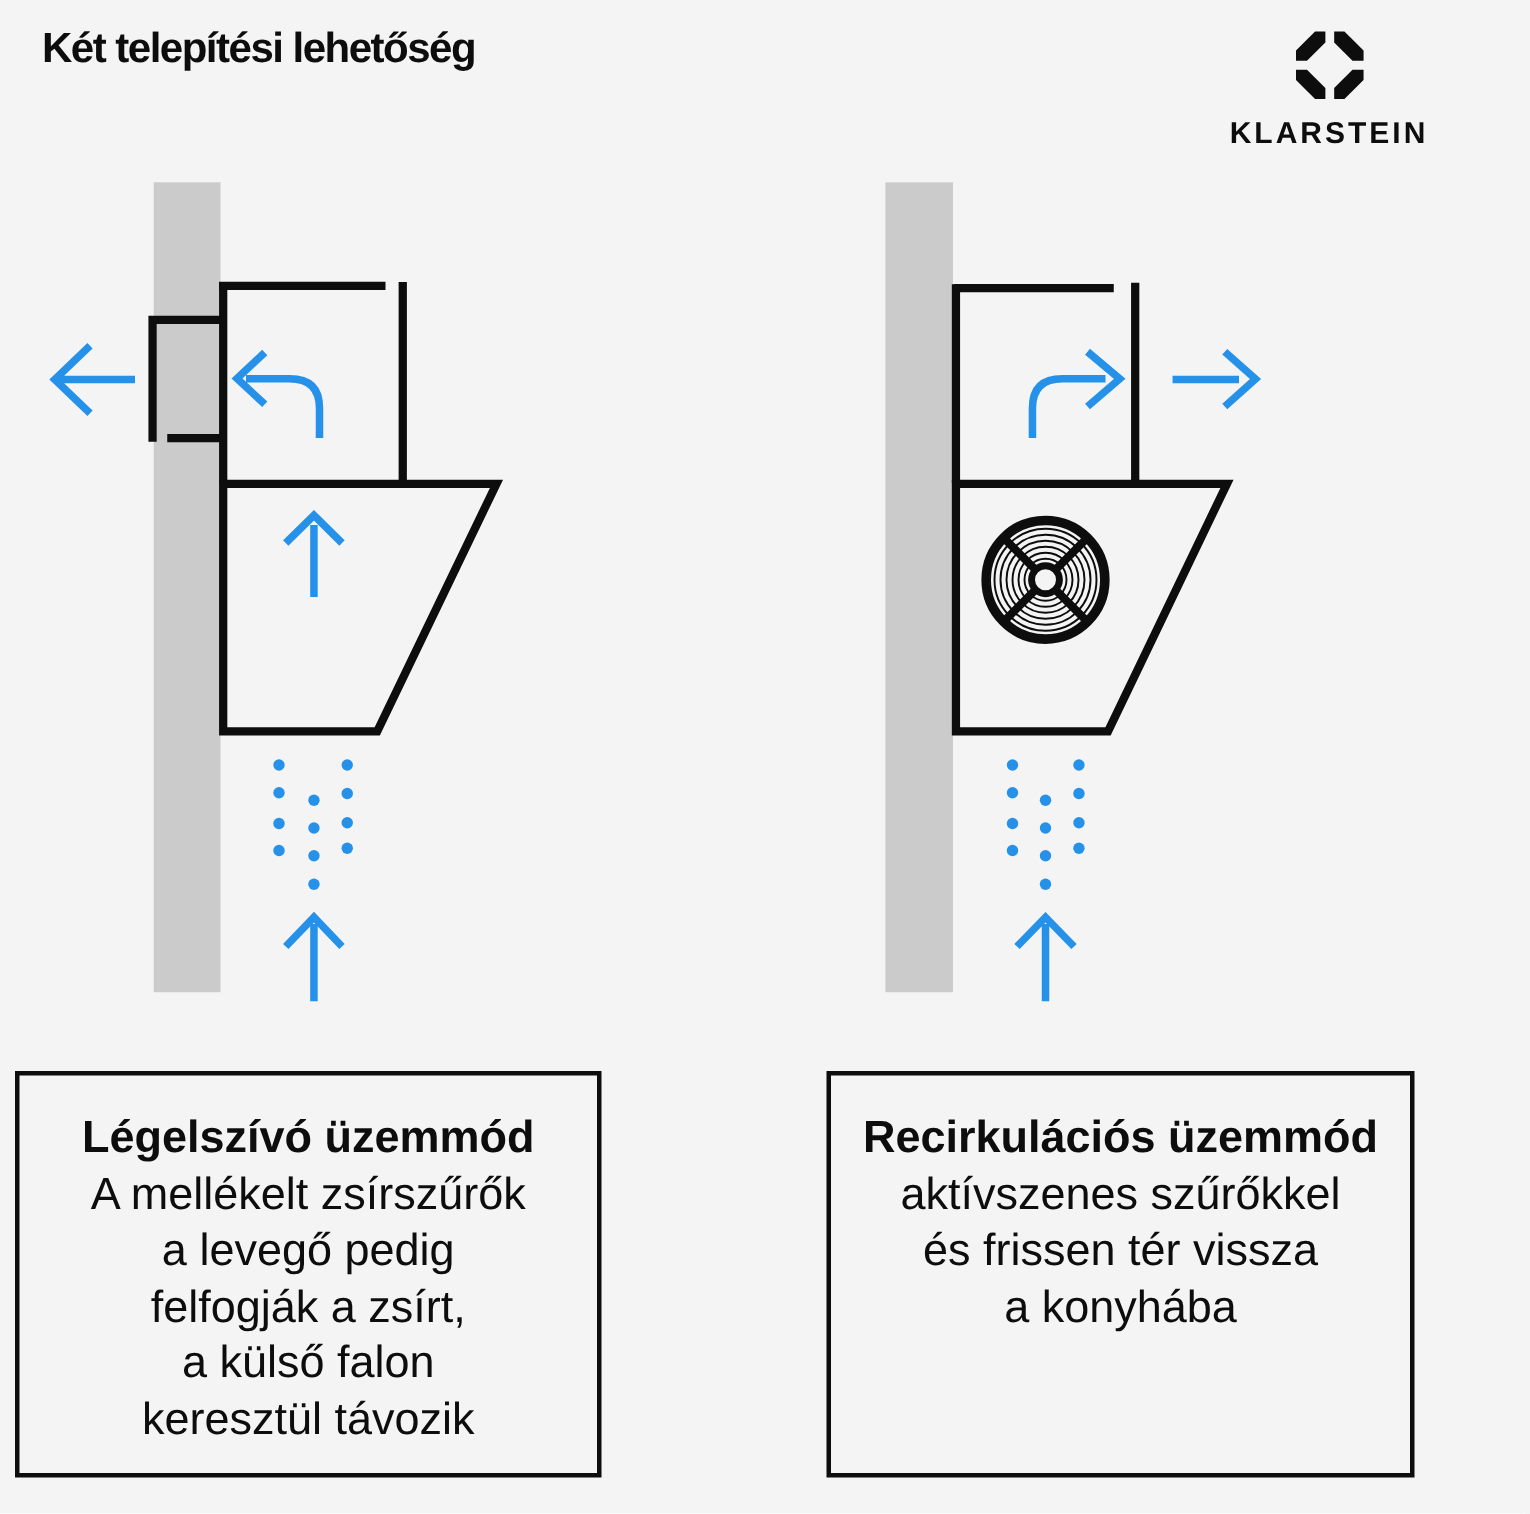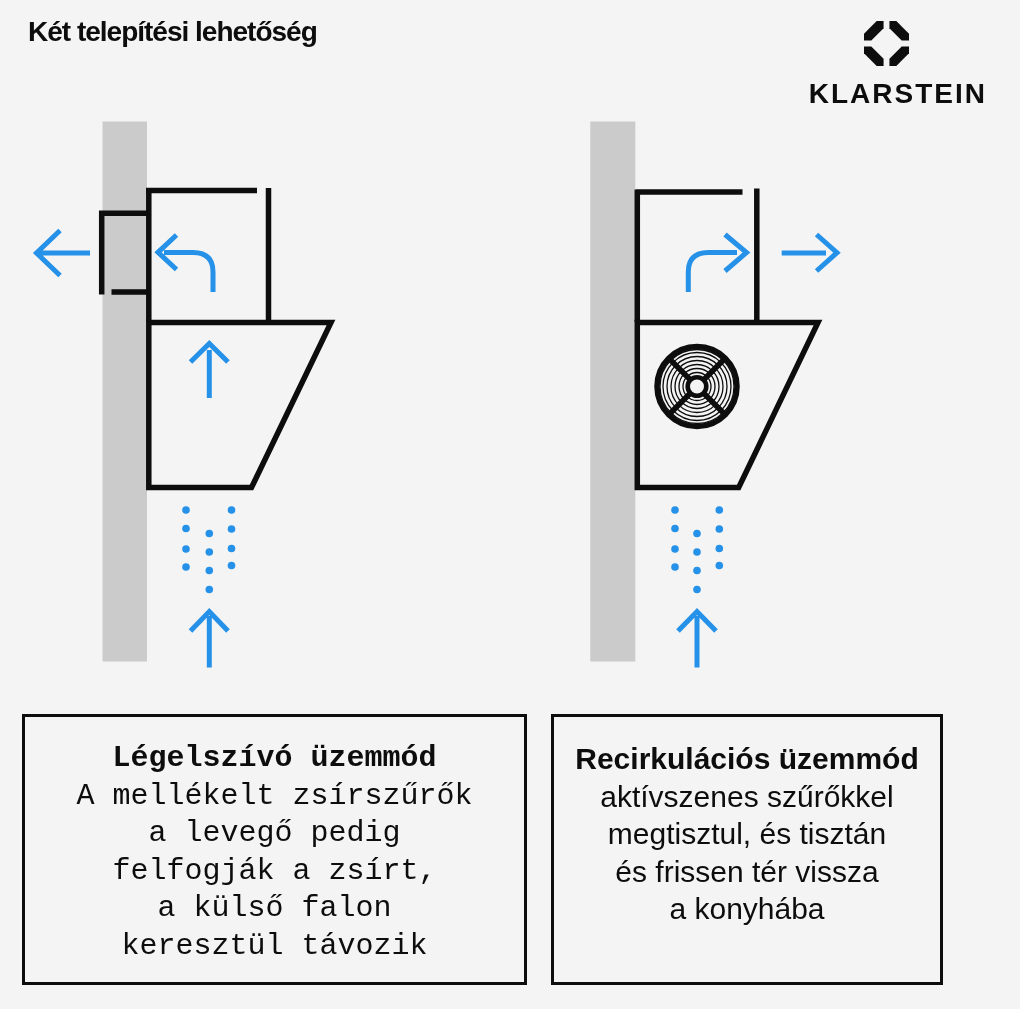--- a/index.html
+++ b/index.html
@@ -24,44 +24,43 @@
     color:var(--ink);
     white-space:nowrap;
   }
   .brand{
     position:absolute;left:785px;top:20px;width:202px;
     text-align:center;
   }
   .brand-mark{display:block;margin:0 auto;}
   .brand-name{
     margin-top:11px;
-    font-size:28px;font-weight:700;letter-spacing:2px;
+    font-size:20px;font-weight:700;letter-spacing:2px;
     color:var(--ink);
     white-space:nowrap;
-    text-align:right;
   }
   .art{
     position:absolute;left:0;top:0;width:1020px;height:1009px;
   }
   .ink{stroke:var(--ink);fill:none;stroke-width:5.5;stroke-linejoin:miter;}
   .wall{fill:var(--wall-gray);stroke:none;}
   .blue{stroke:var(--accent-blue);fill:none;stroke-width:5;stroke-linejoin:miter;}
   .dot{fill:var(--accent-blue);stroke:none;}
   .fanring{stroke:var(--ink);fill:none;stroke-width:1.3;}
   .hub{fill:var(--background);stroke:var(--ink);stroke-width:4.6;}
   .mode-box{
     position:absolute;top:714px;height:271px;
     border:3px solid var(--ink);
     background:var(--background);
     text-align:center;
     padding-top:23px;
     font-size:30px;line-height:37.5px;
     color:var(--ink);
   }
-  .mode-box.left{left:22px;width:505px;font-family:Liberation Mono, monospace;}
+  .mode-box.left{left:10px;width:391px;}
   .mode-box.right{left:551px;width:392px;}
   .mode-heading{font-weight:700;}
 </style>
 </head>
 <body>
 
 <div class="page">
 
   <h1 class="page-title">Két telepítési lehetőség</h1>
 
@@ -145,18 +144,17 @@
     <div class="mode-line">A mellékelt zsírszűrők</div>
     <div class="mode-line">a levegő pedig</div>
     <div class="mode-line">felfogják a zsírt,</div>
     <div class="mode-line">a külső falon</div>
     <div class="mode-line">keresztül távozik</div>
   </div>
 
   <div class="mode-box right">
     <div class="mode-heading">Recirkulációs üzemmód</div>
     <div class="mode-line">aktívszenes szűrőkkel</div>
-    <div class="mode-line">megtisztul, és tisztán</div>
     <div class="mode-line">és frissen tér vissza</div>
     <div class="mode-line">a konyhába</div>
   </div>
 
 </div>
 
 </body></html>

